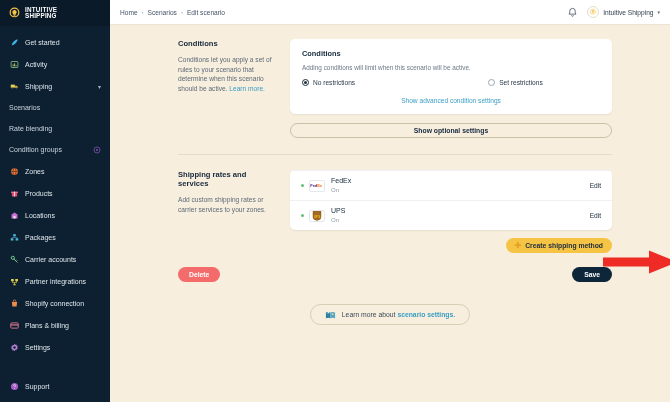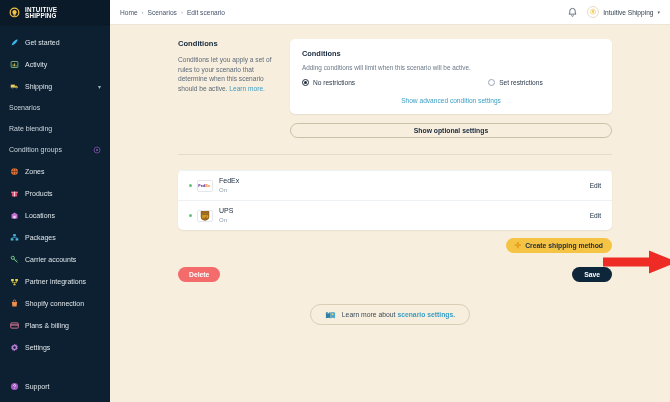--- a/index.html
+++ b/index.html
@@ -420,20 +420,24 @@
               <span class="link">Show advanced condition settings</span>
             </div>
           </div>
           <button class="pill-btn">Show optional settings</button>
         </div>
       </section>
 
       <div class="divider"></div>
 
       <section class="section" style="padding-top:15px;">
+        <div class="sec-left">
+          <div class="sec-title">Shipping rates and services</div>
+          <div class="sec-desc">Add custom shipping rates or carrier services to your zones.</div>
+        </div>
         <div class="sec-right">
           <div class="carrier-card">
 
             <div class="carrier-row">
               <span class="dot"></span>
               <span class="c-logo">
                 <svg width="15" height="6" viewBox="0 0 60 22">
                   <text x="1" y="17" font-family="Liberation Sans, sans-serif" font-size="17" font-weight="bold" fill="#4d148c">Fed</text>
                   <text x="31" y="17" font-family="Liberation Sans, sans-serif" font-size="17" font-weight="bold" fill="#ff6600">Ex</text>
                 </svg>

